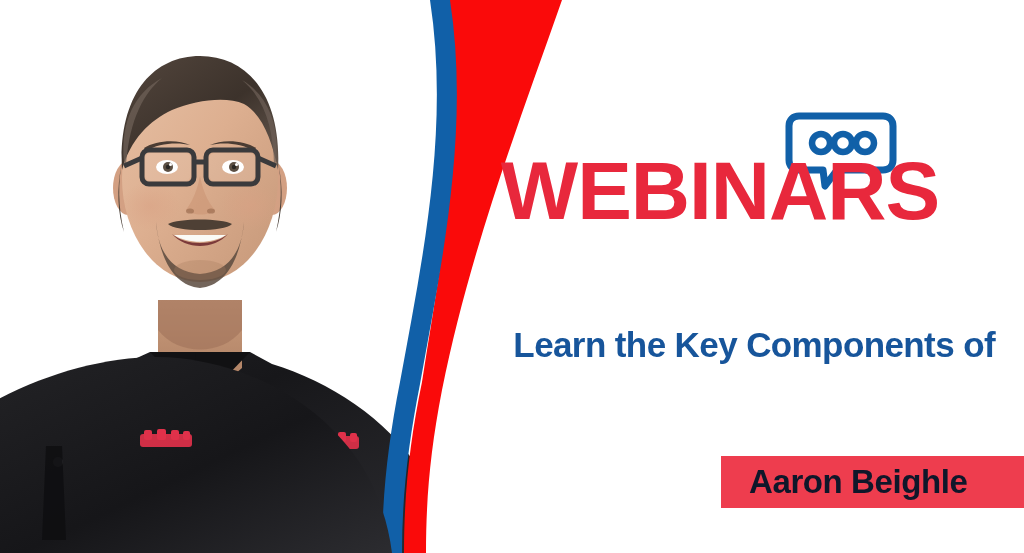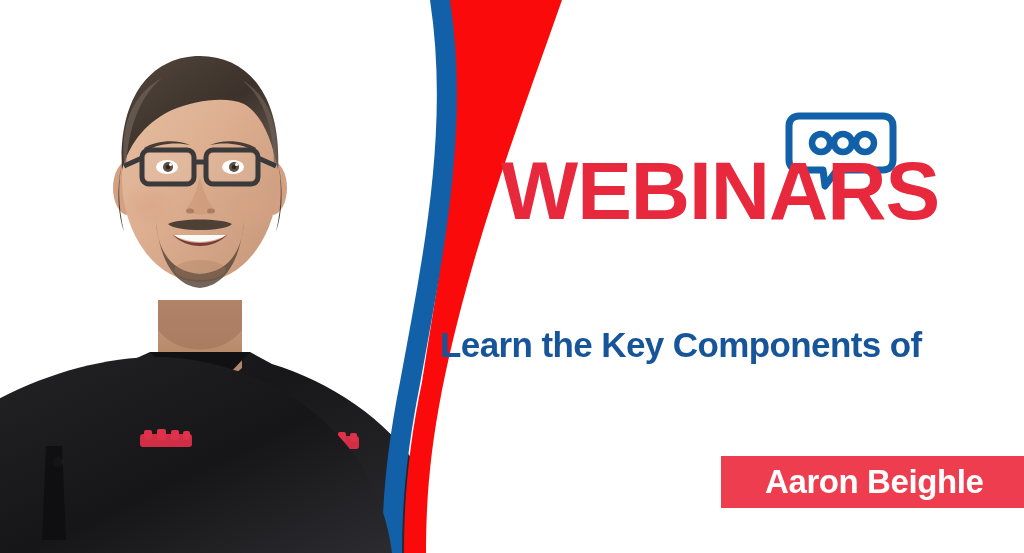--- a/index.html
+++ b/index.html
@@ -79,46 +79,47 @@
     letter-spacing: -1px;
     color: #E8283C;
     white-space: nowrap;
   }
 
   .headline {
     position: absolute;
     left: 0;
     top: 322px;
     width: 555px;
+    text-align: right;
     font-family: "Liberation Sans", sans-serif;
     font-weight: bold;
     font-size: 35px;
     line-height: 45px;
     letter-spacing: -0.6px;
     color: #17559B;
   }
   .headline .line { display: block; }
 
   .name-banner {
     position: absolute;
     left: 281px;
     top: 456px;
     width: 303px;
     height: 52px;
     background: #EE3D4E;
     display: flex;
     align-items: center;
   }
   .name-banner .name-text {
-    padding-left: 44px;
+    padding-left: 28px;
     font-family: "Liberation Sans", sans-serif;
     font-weight: bold;
     font-size: 33px;
     letter-spacing: -0.4px;
-    color: #ffffff;
+    color: #0f172a;
     white-space: nowrap;
   }
 </style>
 </head>
 <body>
 
 <div id="banner">
 
   <div class="photo-area">
     <svg class="photo-svg" viewBox="0 0 430 553" xmlns="http://www.w3.org/2000/svg">

